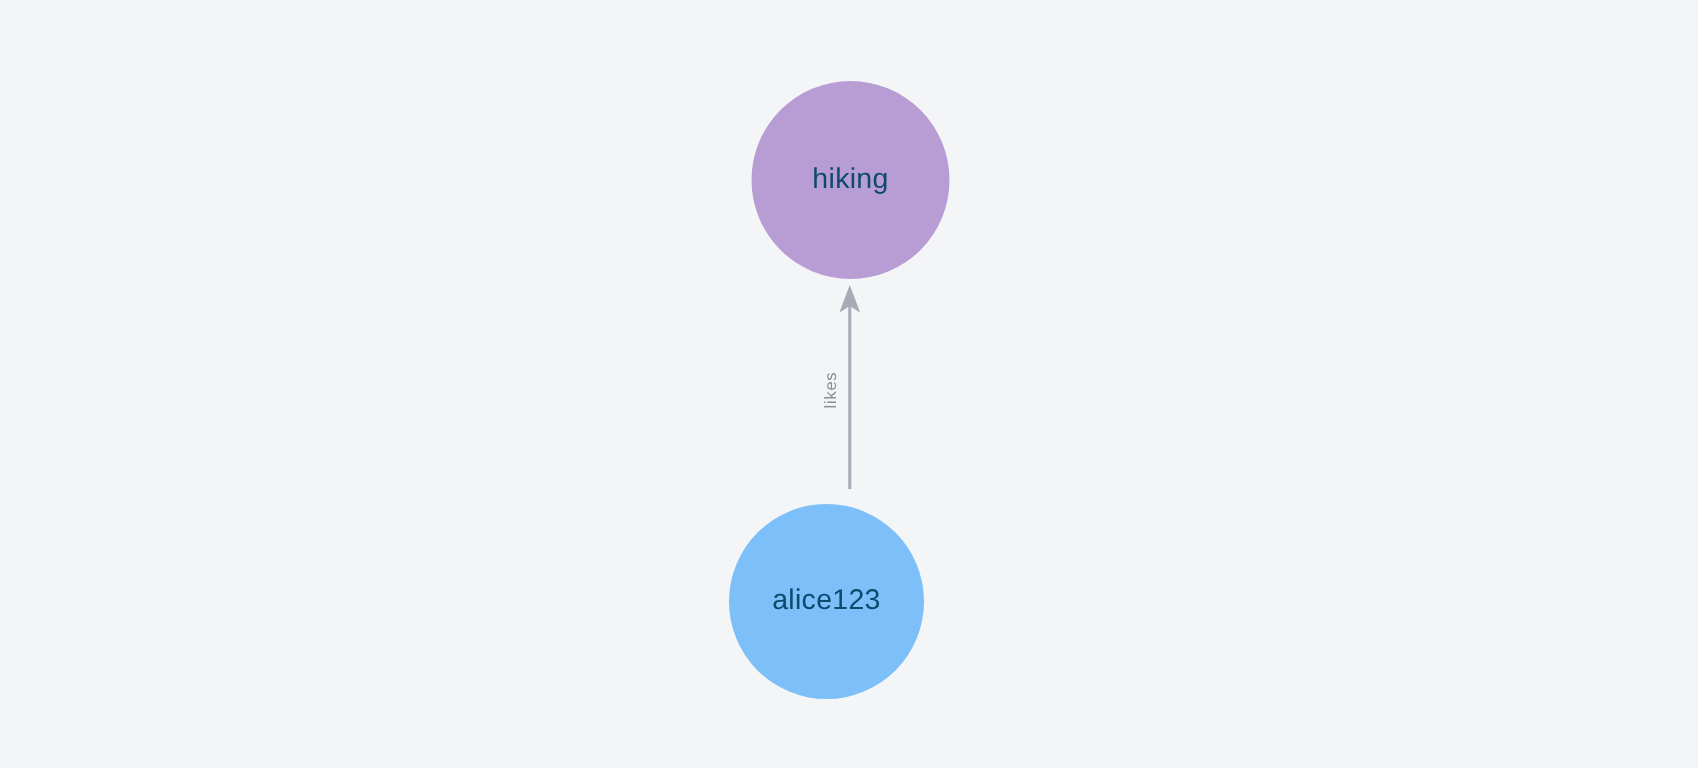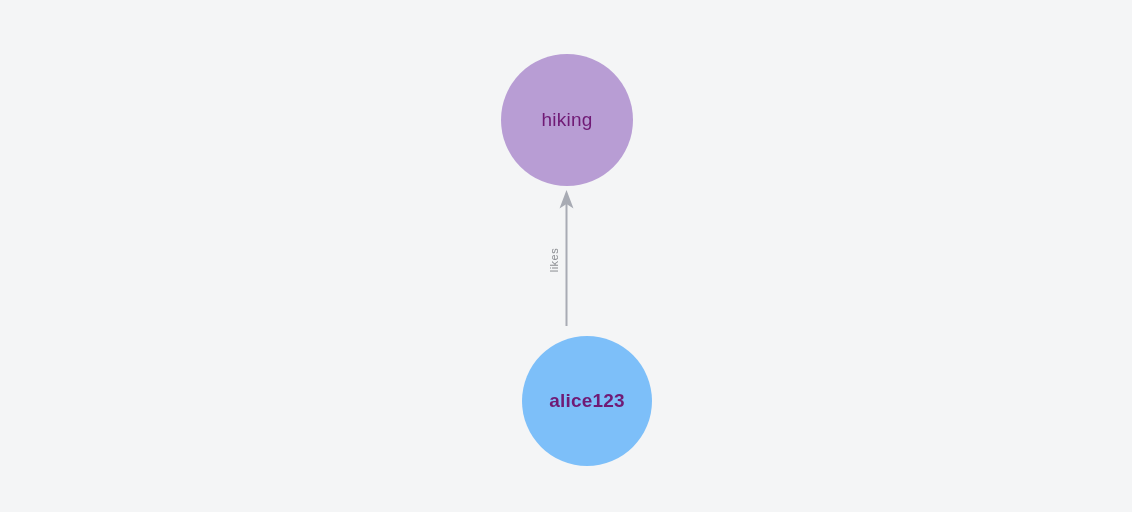--- a/index.html
+++ b/index.html
@@ -15,36 +15,35 @@
   .graph-node {
     position: absolute;
     border-radius: 50%;
     display: flex;
     align-items: center;
     justify-content: center;
     cursor: pointer;
   }
   .node-label {
     font-size: 19px;
-    color: #701a75;
+    color: #0c4a6e;
     user-select: none;
     letter-spacing: 0.2px;
   }
   .node-hiking {
     left: 501px;
     top: 54px;
     width: 132px;
     height: 132px;
   }
   .node-alice {
-    left: 522px;
+    left: 486px;
     top: 336px;
     width: 130px;
     height: 130px;
-    font-weight: bold;
   }
   .edge-svg {
     position: absolute;
     left: 0;
     top: 0;
     width: 1132px;
     height: 512px;
   }
   .edge-label {
     position: absolute;

